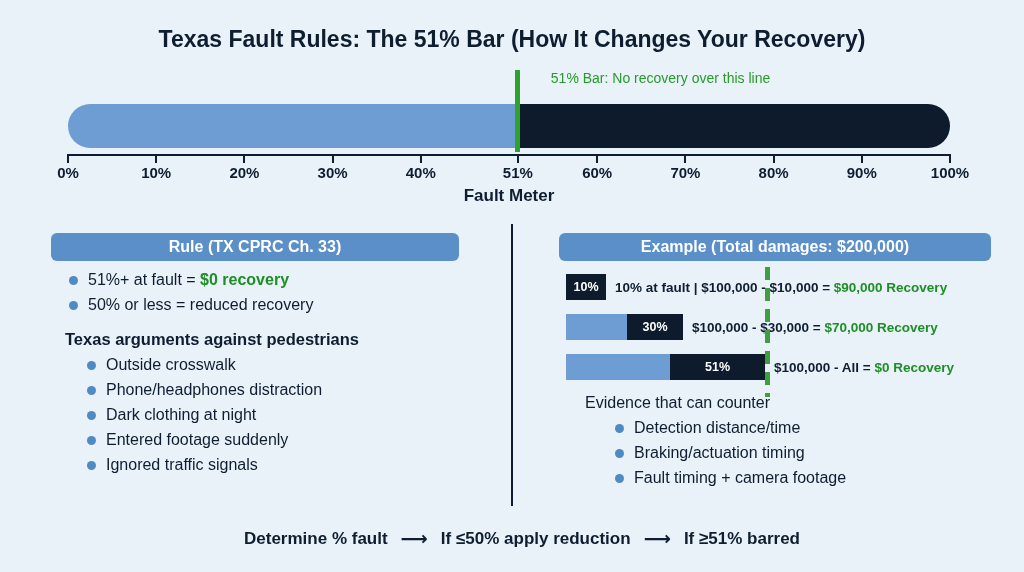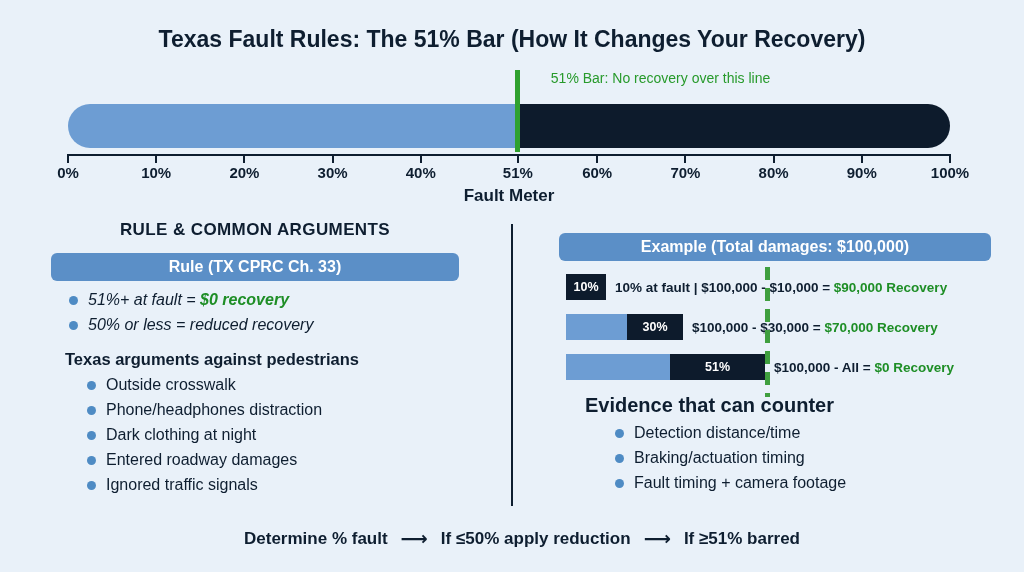--- a/index.html
+++ b/index.html
@@ -34,35 +34,35 @@
   .col-right { position:absolute; left:553px; top:220px; width:444px; }
   .col-heading { text-align:center; font-size:17px; font-weight:800; letter-spacing:.4px; }
 
   .banner { margin:13px 6px 0 6px; background:#5b8fc7; color:#ffffff; border-radius:6px;
             text-align:center; font-size:16px; font-weight:700; padding:5px 0; }
 
   .bullet-row { display:flex; align-items:center; gap:10px; margin:7px 0; font-size:16px; font-weight:500; }
   .dot { width:9px; height:9px; border-radius:50%; background:#4e8bc4; flex:0 0 auto; }
   .green { color:#1e8e26; font-weight:700; }
 
-  .rule-list { margin:10px 0 0 24px;font-style:italic; }
+  .rule-list { margin:10px 0 0 24px; }
   .sub-heading { margin:16px 0 4px 20px; font-size:16.5px; font-weight:800; }
   .args-list { margin-left:42px; }
 
   
   .examples { position:relative; margin:13px 0 0 13px; }
   .ex-row { display:flex; align-items:center; height:26px; margin-bottom:14px; }
   .mini-bar { display:flex; height:26px; }
   .seg { display:flex; align-items:center; justify-content:center; height:26px; }
   .seg.blue { background:#6d9dd3; }
   .seg.dark { background:#0d1b2c; color:#ffffff; font-size:12.5px; font-weight:700; }
   .ex-text { margin-left:9px; font-size:13.5px; font-weight:600; white-space:nowrap; }
   .dash-line { position:absolute; left:199px; top:-7px; width:5px; height:130px; z-index:2;
                background:repeating-linear-gradient(to bottom,#3f9f3f 0 13px,transparent 13px 21px); }
-  .evi-heading { margin:10px 0 4px 32px; font-size:20px; font-weight:700; }
+  .evi-heading { margin:10px 0 4px 32px; font-size:16px; font-weight:400; }
   .evi-list { margin-left:62px; }
 
   
   .footer { position:absolute; left:0; top:527px; width:100%; display:flex; justify-content:center;
             align-items:center; gap:13px; font-size:17px; font-weight:700;padding-left:20px; }
   .flow-arrow { font-size:19px; font-weight:700; }
 </style>
 </head>
 <body>
 
@@ -102,21 +102,20 @@
     <div class="tick-label" style="left:70%">70%</div>
     <div class="tick-label" style="left:80%">80%</div>
     <div class="tick-label" style="left:90%">90%</div>
     <div class="tick-label" style="left:100%">100%</div>
   </div>
   <div class="axis-title">Fault Meter</div>
 
   <div class="divider"></div>
 
   <div class="col-left">
-    <div class="col-heading">RULE &amp; COMMON ARGUMENTS</div>
     <div class="banner">Rule (TX CPRC Ch. 33)</div>
 
     <div class="rule-list">
       <div class="bullet-row">
         <span class="dot"></span>
         <span><span>51%+ at fault = </span><span class="green">$0 recovery</span></span>
       </div>
       <div class="bullet-row">
         <span class="dot"></span>
         <span><span>50% or less = reduced recovery</span><span class="green"></span></span>
@@ -132,31 +131,31 @@
       <div class="bullet-row">
         <span class="dot"></span>
         <span>Phone/headphones distraction</span>
       </div>
       <div class="bullet-row">
         <span class="dot"></span>
         <span>Dark clothing at night</span>
       </div>
       <div class="bullet-row">
         <span class="dot"></span>
-        <span>Entered roadway damages</span>
+        <span>Entered footage suddenly</span>
       </div>
       <div class="bullet-row">
         <span class="dot"></span>
         <span>Ignored traffic signals</span>
       </div>
     </div>
   </div>
 
   <div class="col-right">
-    <div class="banner">Example (Total damages: $100,000)</div>
+    <div class="banner">Example (Total damages: $200,000)</div>
 
     <div class="examples">
       <div class="dash-line"></div>
 
       <div class="ex-row">
         <div class="mini-bar">
           <span class="seg dark" style="width:40px">10%</span>
         </div>
         <div class="ex-text"><span>10% at fault | $100,000 - $10,000 = </span><span class="green">$90,000 Recovery</span></div>
       </div>

